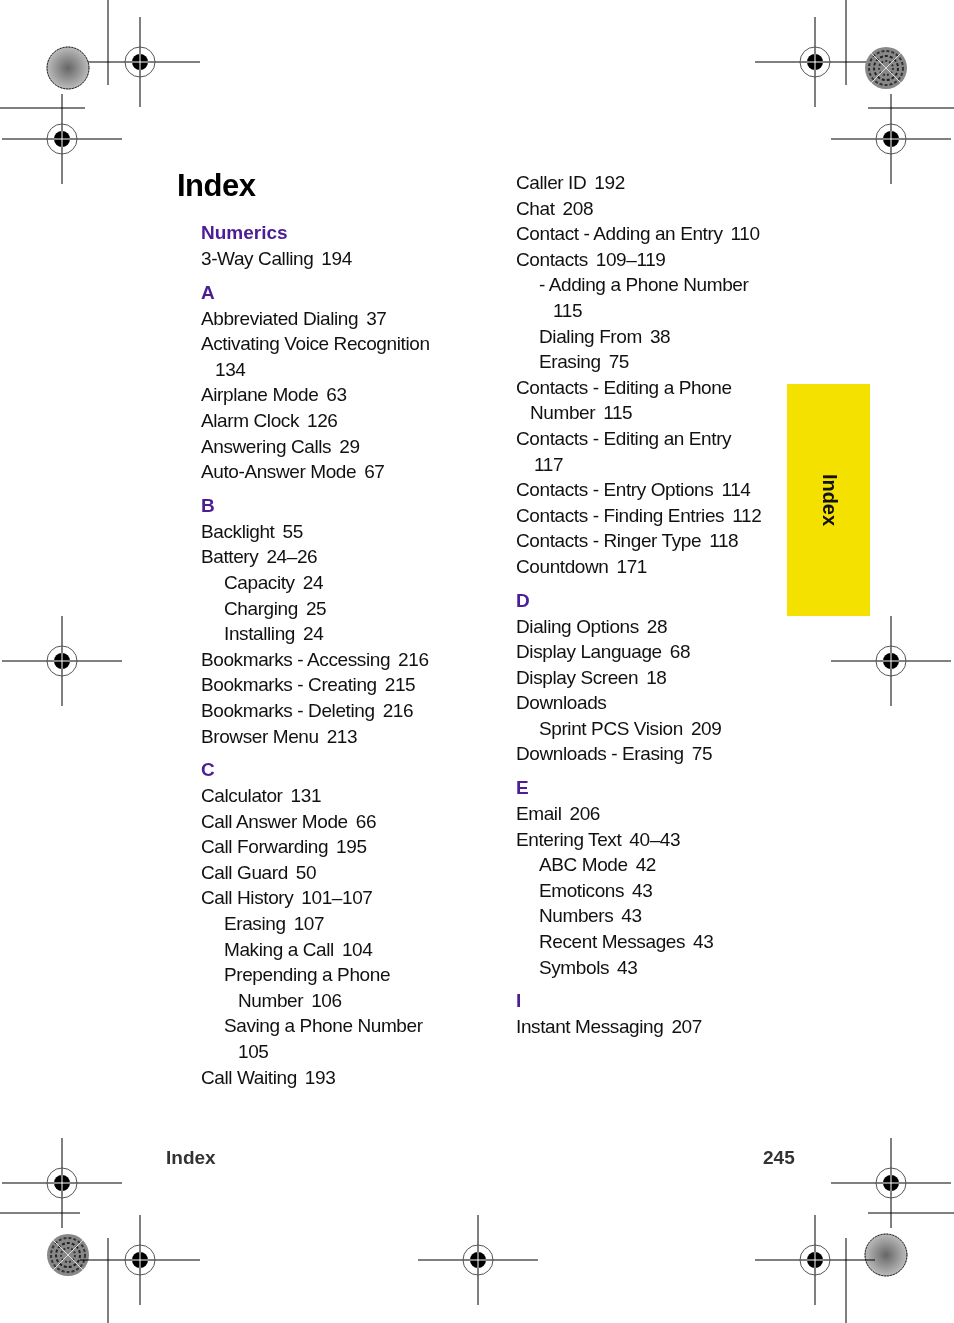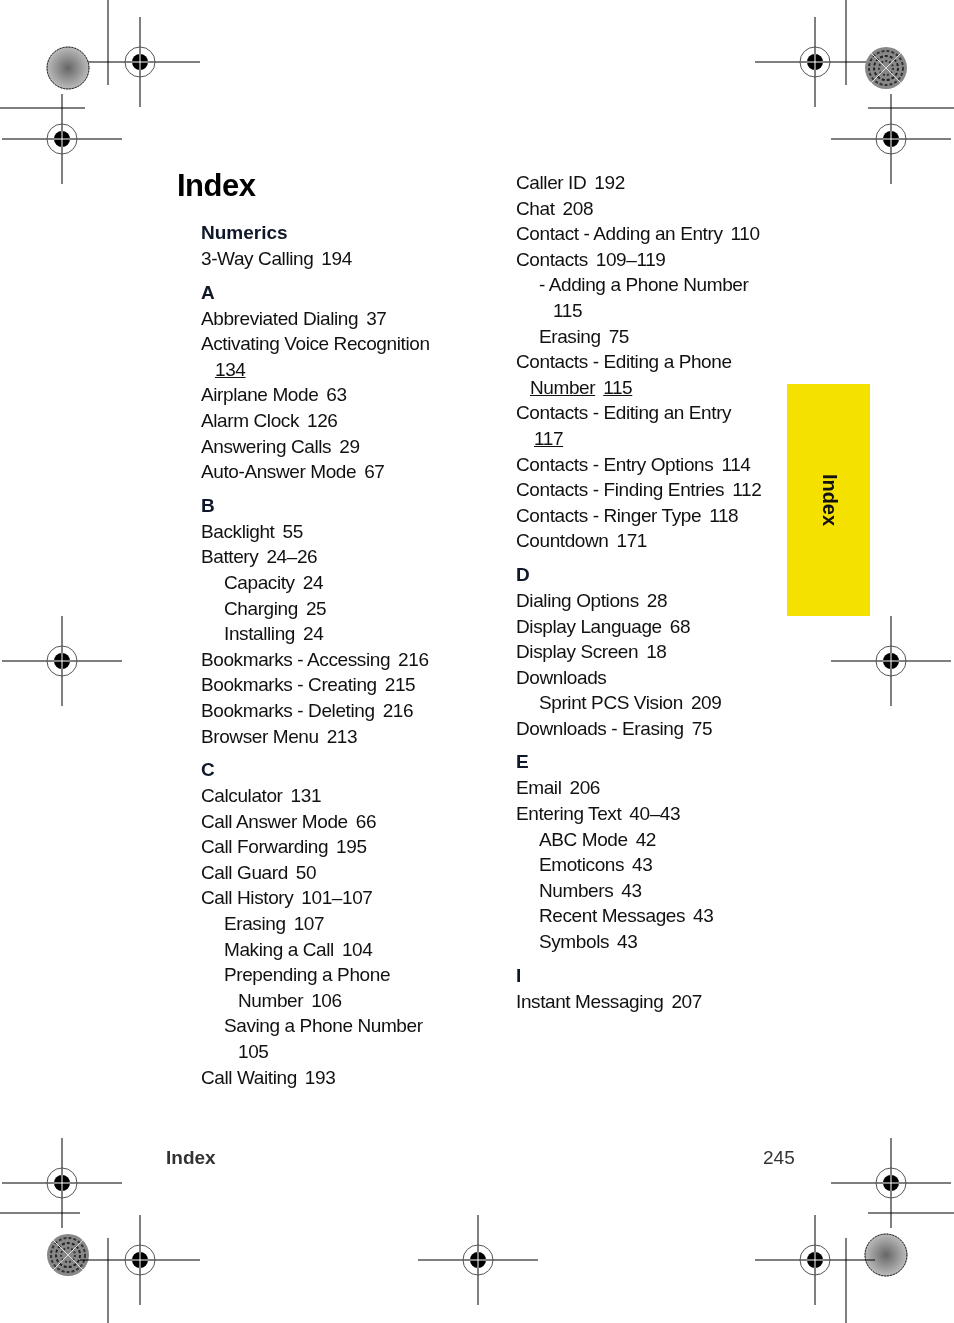--- a/index.html
+++ b/index.html
@@ -6,29 +6,29 @@
   body { width: 954px; height: 1323px; position: relative; overflow: hidden;
          font-family: "Liberation Sans", sans-serif; color: #111; }
   .abs { position: absolute; }
   .title { left: 177px; top: 168px; font-size: 31px; font-weight: bold; letter-spacing: -0.5px; color: #000; }
   .col { position: absolute; width: 280px; }
   .col-left { left: 201px; top: 220px; }
   .col-right { left: 516px; top: 170px; }
   .line { font-size: 19px; line-height: 25.6px; white-space: nowrap; letter-spacing: -0.4px; }
   .line .pg { margin-left: 8px; }
   .sub { padding-left: 23px; }
-  .cont { padding-left: 14px; text-decoration: underline; }
+  .cont { padding-left: 14px; }
   .subcont { padding-left: 37px; }
-  .hdr { font-size: 19px; font-weight: bold; color: #0f172a; line-height: 26px; margin-top: 8px; }
+  .hdr { font-size: 19px; font-weight: bold; color: #4c1d95; line-height: 26px; margin-top: 8px; }
   .hdr.first { margin-top: 0; }
   .tab { left: 787px; top: 384px; width: 83px; height: 232px; background: #f5e100; }
   .tab-label { position: absolute; left: 50%; top: 50%; transform: translate(-50%,-50%) rotate(90deg);
                font-weight: bold; font-size: 20px; color: #111; white-space: nowrap; }
   .footer-left { left: 166px; top: 1147px; font-size: 19px; font-weight: bold; color: #333; }
-  .footer-right { left: 763px; top: 1147px; font-size: 19px; font-weight: normal; color: #333; }
+  .footer-right { left: 763px; top: 1147px; font-size: 19px; font-weight: bold; color: #333; }
   .mark svg { display: block; }
 </style>
 </head>
 <body>
 
 <div class="abs mark" style="left:0;top:0;width:954px;height:1323px;">
   <svg width="954" height="1323">
     <defs>
       <g id="reg">
         <line x1="-60" y1="0" x2="60" y2="0" stroke="#000" stroke-width="1"></line>
@@ -123,20 +123,21 @@
     <div class="line subcont"><span></span><span class="pg" style="margin-left: 0px;">105</span></div>
     <div class="line"><span>Call Waiting</span><span class="pg">193</span></div>
   </div>
 <div class="col col-right" id="col-right">
     <div class="line"><span>Caller ID</span><span class="pg">192</span></div>
     <div class="line"><span>Chat</span><span class="pg">208</span></div>
     <div class="line"><span>Contact - Adding an Entry</span><span class="pg">110</span></div>
     <div class="line"><span>Contacts</span><span class="pg">109–119</span></div>
     <div class="line sub"><span>- Adding a Phone Number</span></div>
     <div class="line subcont"><span></span><span class="pg" style="margin-left: 0px;">115</span></div>
+    <div class="line sub"><span>Dialing From</span><span class="pg">38</span></div>
     <div class="line sub"><span>Erasing</span><span class="pg">75</span></div>
     <div class="line"><span>Contacts - Editing a Phone</span></div>
     <div class="line cont"><span>Number</span><span class="pg">115</span></div>
     <div class="line"><span>Contacts - Editing an Entry</span></div>
     <div class="line cont"><span></span><span class="pg" style="margin-left: 4px;">117</span></div>
     <div class="line"><span>Contacts - Entry Options</span><span class="pg">114</span></div>
     <div class="line"><span>Contacts - Finding Entries</span><span class="pg">112</span></div>
     <div class="line"><span>Contacts - Ringer Type</span><span class="pg">118</span></div>
     <div class="line"><span>Countdown</span><span class="pg">171</span></div>
     <div class="hdr">D</div>

